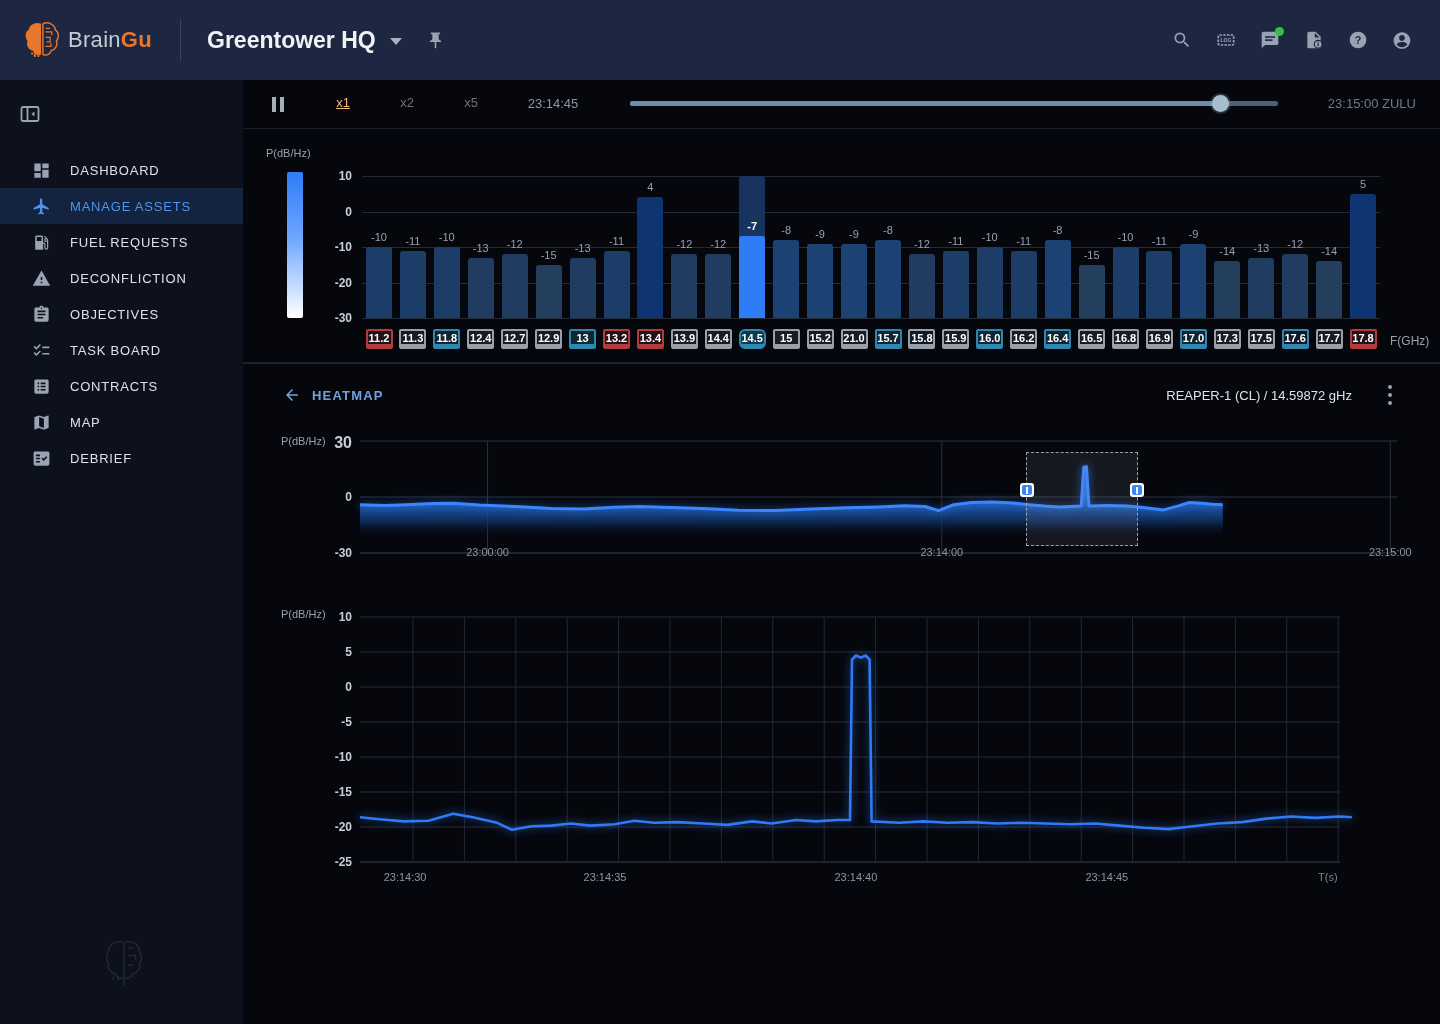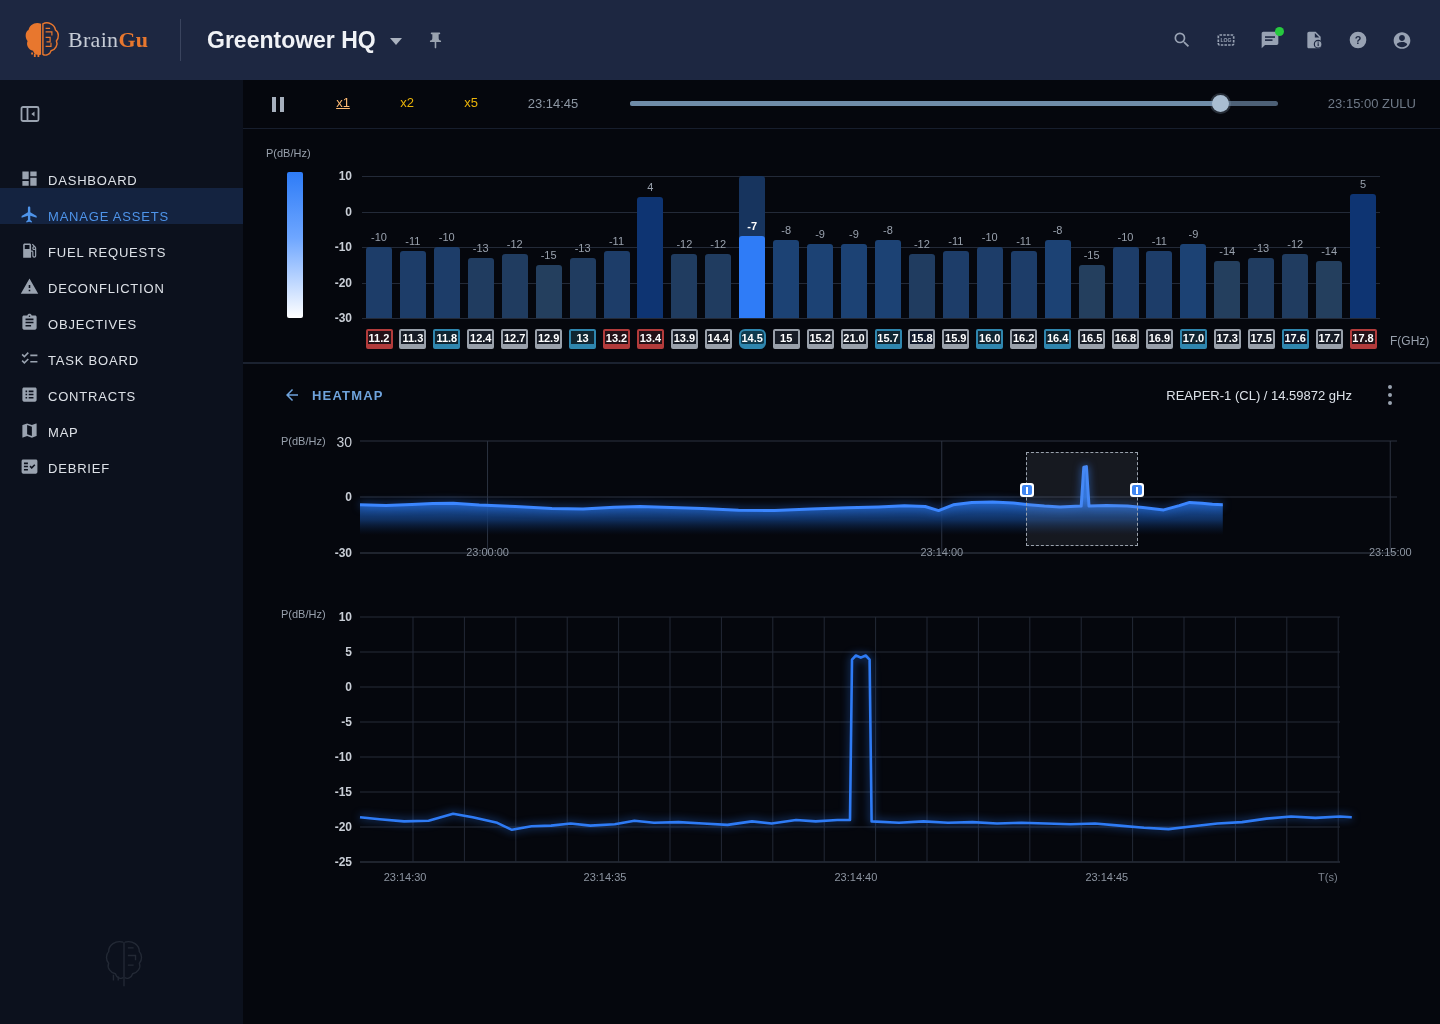--- a/index.html
+++ b/index.html
@@ -1,46 +1,46 @@
 <!DOCTYPE html>
 <html><head>
 <meta charset="utf-8">
 <style>
   html,body{margin:0;padding:0;background:#000;}
   .app{position:relative;width:1440px;height:1024px;background:#05070d;font-family:"Liberation Sans",sans-serif;overflow:hidden;color:#e4e7ec;}
   .abs{position:absolute;}
   
   .topbar{position:absolute;top:0;left:0;width:1440px;height:80px;background:#1d2741;display:flex;align-items:center;padding:0 28px 0 24px;box-sizing:border-box;}
-  .brand{display:flex;align-items:center;gap:8px;width:146px;font-family:Liberation Serif, serif;}
+  .brand{display:flex;align-items:center;gap:8px;width:146px;}
   .brand-text{font-size:22px;letter-spacing:.3px;}
   .brand-text .b1{color:#c6ccd6;}
   .brand-text .b2{color:#e8772e;font-weight:bold;}
   .tb-divider{width:1px;height:42px;background:#3a445e;margin-left:10px;}
   .tb-title{margin-left:26px;font-size:23px;font-weight:bold;color:#f0f2f6;display:flex;align-items:center;gap:14px;}
   .caret{width:0;height:0;border-left:6px solid transparent;border-right:6px solid transparent;border-top:7px solid #aab2bf;margin-top:3px;}
   .pin-wrap{margin-left:10px;color:#9aa3b0;display:flex;}
   .tb-icons{margin-left:auto;display:flex;align-items:center;gap:24px;color:#98a2b3;}
   .tb-icons .ic{position:relative;width:20px;height:20px;display:flex;align-items:center;justify-content:center;}
   .dot-badge{position:absolute;top:-3px;right:-4px;width:9px;height:9px;border-radius:50%;background:#27c93f;}
   
   .sidebar{position:absolute;top:80px;left:0;width:243px;bottom:0;background:#0c111d;}
   .collapse-btn{position:absolute;top:22px;left:18px;width:24px;height:24px;color:#9aa3b0;}
   .nav{position:absolute;top:72px;left:0;right:0;}
-  .nav-item{height:36px;display:flex;align-items:flex-end;padding-left:20px;gap:9px;cursor:pointer;}
+  .nav-item{height:36px;display:flex;align-items:center;padding-left:32px;gap:19px;cursor:pointer;}
   .nav-item .nv-ic{width:19px;height:19px;color:#9aa3b0;flex:0 0 19px;}
   .nav-item .nv-lb{font-size:13px;letter-spacing:.8px;color:#dde1e7;}
   .nav-item.active{background:#142340;}
   .nav-item.active .nv-ic{color:#4e94ea;}
   .nav-item.active .nv-lb{color:#4e94ea;}
   .watermark{position:absolute;left:100px;bottom:22px;opacity:.5;color:#3a414d;}
   
   .playbar{position:absolute;top:80px;left:243px;width:1197px;height:48px;border-bottom:1px solid #171e2d;}
   .pause{position:absolute;left:29px;top:17px;width:14px;height:15px;display:flex;gap:4px;}
   .pause i{width:4px;height:15px;background:#a6b0bd;display:block;}
-  .speed{position:absolute;top:15px;width:40px;text-align:center;font-size:13px;color:#eab308;cursor:pointer;}
+  .speed{position:absolute;top:15px;width:40px;text-align:center;font-size:13px;color:#737373;cursor:pointer;}
   .speed.active{color:#fdba74;text-decoration:underline;}
   .pb-time{position:absolute;left:270px;top:16px;width:80px;text-align:center;font-size:13px;color:#8d97a3;}
   .slider{position:absolute;left:387px;top:21px;width:648px;height:5px;border-radius:3px;background:#4d6076;}
   .sl-fill{position:absolute;left:0;top:0;height:5px;border-radius:3px;background:#6f8CA8;}
   .sl-thumb{position:absolute;top:-6px;width:17px;height:17px;border-radius:50%;background:#a9bdd1;box-shadow:0 0 0 2px rgba(140,160,185,.25);}
   .pb-end{position:absolute;right:24px;top:16px;font-size:13px;color:#6f7987;}
   
   .axis-lb{position:absolute;font-size:11px;color:#98a0ac;}
   .tick{position:absolute;font-size:11px;color:#8d95a1;}
   .tick.r{text-align:right;}
@@ -363,21 +363,21 @@
         <line x1="0" x2="1037" y1="56" y2="56" stroke="#2c3340" stroke-width="1"></line>
         <line x1="0" x2="1037" y1="112" y2="112" stroke="#3b4250" stroke-width="1"></line>
         <line x1="127.551" x2="127.551" y1="0" y2="112" stroke="#2c3340" stroke-width="1"></line>
         <line x1="581.7570000000001" x2="581.7570000000001" y1="0" y2="112" stroke="#2c3340" stroke-width="1"></line>
         <line x1="1030.2595000000001" x2="1030.2595000000001" y1="0" y2="112" stroke="#2c3340" stroke-width="1"></line>
         <path d="M0.0 63.8 L25.9 64.6 L51.9 63.5 L72.6 62.5 L93.3 62.3 L119.3 64.0 L155.5 65.5 L191.8 67.6 L223.0 68.1 L254.1 66.3 L280.0 65.5 L311.1 66.5 L342.2 67.4 L378.5 69.3 L414.8 69.6 L451.1 67.9 L487.4 66.8 L518.5 65.9 L544.4 64.8 L565.2 65.5 L578.6 69.6 L593.2 63.8 L611.8 61.6 L632.6 60.9 L653.3 62.0 L668.9 63.7 L684.4 65.1 L700.0 65.9 L715.5 65.3 L721.2 65.1 L723.8 26.1 L726.4 25.6 L729.0 65.1 L746.6 64.4 L767.4 65.1 L782.9 66.5 L803.7 68.9 L819.2 64.6 L829.6 61.4 L842.0 62.3 L852.4 63.3 L862.8 63.7 L862.8 94 L0.0 94 Z" fill="url(#ovgrad)" stroke="none"></path>
         <path d="M0.0 63.8 L25.9 64.6 L51.9 63.5 L72.6 62.5 L93.3 62.3 L119.3 64.0 L155.5 65.5 L191.8 67.6 L223.0 68.1 L254.1 66.3 L280.0 65.5 L311.1 66.5 L342.2 67.4 L378.5 69.3 L414.8 69.6 L451.1 67.9 L487.4 66.8 L518.5 65.9 L544.4 64.8 L565.2 65.5 L578.6 69.6 L593.2 63.8 L611.8 61.6 L632.6 60.9 L653.3 62.0 L668.9 63.7 L684.4 65.1 L700.0 65.9 L715.5 65.3 L721.2 65.1 L723.8 26.1 L726.4 25.6 L729.0 65.1 L746.6 64.4 L767.4 65.1 L782.9 66.5 L803.7 68.9 L819.2 64.6 L829.6 61.4 L842.0 62.3 L852.4 63.3 L862.8 63.7" fill="none" stroke="#3b86ff" stroke-width="3" stroke-linejoin="round" class="glow"></path>
       </svg>
     </div>
   <div class="abs" id="ov-labels">
-      <div class="tick r" style="left: 312px; top: 434px; width: 40px; text-align: right; font-weight: normal; color: rgb(201, 206, 214); font-size: 14px;">30</div>
+      <div class="tick r" style="left: 312px; top: 434px; width: 40px; text-align: right; font-weight: bold; color: rgb(201, 206, 214); font-size: 16px;">30</div>
       <div class="tick r" style="left: 312px; top: 490px; width: 40px; text-align: right; font-weight: bold; color: rgb(201, 206, 214); font-size: 12px;">0</div>
       <div class="tick r" style="left: 312px; top: 546px; width: 40px; text-align: right; font-weight: bold; color: rgb(201, 206, 214); font-size: 12px;">-30</div>
       <div class="tick c" style="left: 447.6px; top: 546px; width: 80px; text-align: center;">23:00:00</div>
       <div class="tick c" style="left: 901.8px; top: 546px; width: 80px; text-align: center;">23:14:00</div>
       <div class="tick c" style="left: 1350.3px; top: 546px; width: 80px; text-align: center;">23:15:00</div>
     </div>
   <div class="sel-box" id="sel-box" style="left: 1026px; top: 452px; width: 112px; height: 94px;">
     <div class="sel-handle" style="left:-7px;top:30px;">
         <span class="in"></span>
         <span class="slit"></span>

